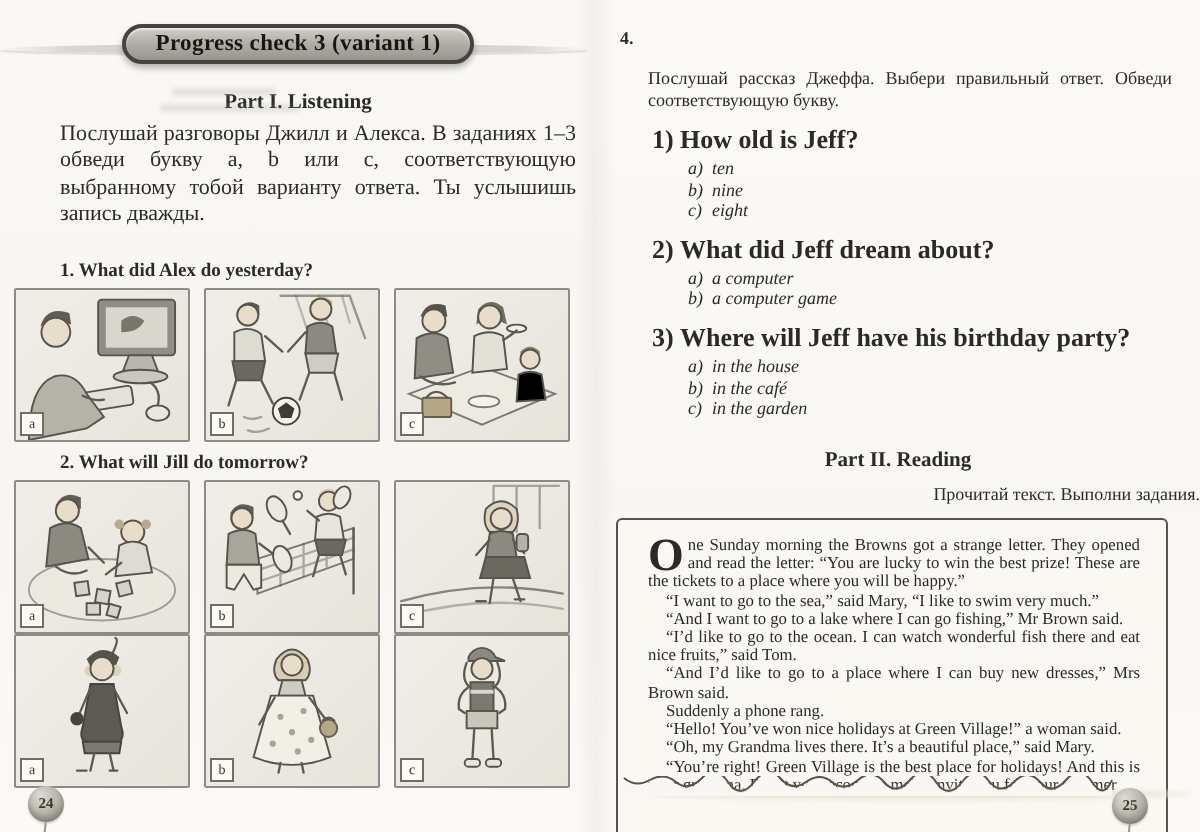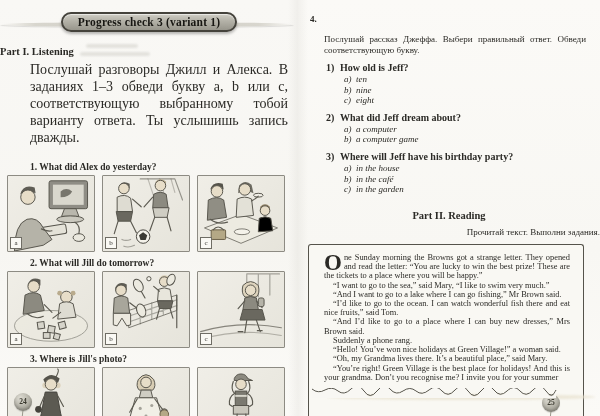--- a/index.html
+++ b/index.html
@@ -17,44 +17,44 @@
   .banner-wrap{position:relative;height:26px;margin:12px 6px 0 6px;}
   .ribbon{position:absolute;left:-6px;right:-2px;top:10px;height:5px;border-radius:50%;
           background:linear-gradient(90deg,rgba(213,211,203,0) 0%,#d8d6ce 12%,#cfcdc5 50%,#d8d6ce 88%,rgba(213,211,203,0) 100%);
           box-shadow:0 1px 1px rgba(0,0,0,.12);}
   .banner{position:relative;margin:0 auto;width:fit-content;padding:2px 15px;
           background:linear-gradient(180deg,#cfcdc4 0%,#b3b1a7 45%,#98968c 100%);
           border:2px solid #45433c;border-radius:13px;
           font-weight:bold;font-size:11.5px;letter-spacing:.2px;color:#171612;
           box-shadow:0 2px 3px rgba(0,0,0,.28), inset 0 1px 1px rgba(255,255,255,.6);}
   .bleed{position:absolute;filter:blur(1px);opacity:.22;background:#9a978c;border-radius:2px;}
-  .part-title{font-weight:bold;font-size:10.5px;margin:8px 0 4px 0;}
-  .instr{font-size:14px;line-height:1.22;text-align:justify;margin:0 10px 16px 30px;}
+  .part-title{text-align:center;font-weight:bold;font-size:10.5px;margin:8px 0 4px 0;}
+  .instr{font-size:11px;line-height:1.22;text-align:justify;margin:0 10px 16px 30px;}
   .qline{font-size:9.5px;font-weight:bold;margin:6px 0 3px 30px;}
   .panels{display:flex;gap:7px;margin:0 0 0 7px;}
   .panel{position:relative;width:88px;height:77px;border:1px solid #8d8b83;border-radius:1px;
          background:linear-gradient(135deg,#f0eee7 0%,#e6e4db 100%);box-sizing:border-box;overflow:hidden;}
   .panel svg{display:block;width:100%;height:100%;}
   .plabel{position:absolute;left:2px;bottom:2px;width:10px;height:10px;border:1px solid #6f6d65;
           background:#faf9f4;font-size:7px;line-height:10px;text-align:center;color:#33322d;}
   .balloon{position:absolute;width:18px;height:18px;border-radius:50%;
            background:radial-gradient(circle at 35% 28%,#dedcd3 0%,#b2b0a5 55%,#8f8d81 100%);
            font-size:7.5px;font-weight:bold;text-align:center;line-height:18px;color:#3a392f;
            box-shadow:inset 0 -2px 3px rgba(0,0,0,.22),0 1px 1px rgba(0,0,0,.15);}
   .balloon::after{content:"";position:absolute;left:8px;top:18px;width:1px;height:7px;
                   background:#9a988c;transform:rotate(6deg);}
   .balloon-left{left:14px;bottom:5px;margin-top:12px;}
-  .balloon-right{right:40px;bottom:4px;}
+  .balloon-right{right:26px;bottom:4px;}
 
   
   .task{margin:14px 14px 0 12px;font-size:9px;}
   .task-head{display:flex;}
   .task-num{font-weight:bold;width:14px;flex:none;}
   .task-instr{text-align:justify;line-height:1.22;margin-top:20px;}
-  .subq{margin:6px 0 1px 28px;font-weight:bold;font-size:10px;}
+  .subq{margin:6px 0 1px 28px;font-weight:bold;font-size:13px;}
   .subq .sq-num{display:inline-block;width:14px;}
   .opt{margin-left:46px;font-size:9px;line-height:1.18;font-style:italic;}
   .opt .o-letter{display:inline-block;width:12px;}
   .part2-title{text-align:center;font-weight:bold;font-size:10.5px;margin:15px 0 6px 0;}
   .read-instr{font-size:9px;margin:0 0 7px 14px;text-align:right;}
   .reading-box{position:relative;margin-left:10px;width:276px;height:184px;box-sizing:border-box;
                border:1px solid #55534b;border-bottom:none;border-radius:3px 3px 0 0;
                background:#f9f8f3;padding:8px 13px 0 15px;overflow:hidden;
                font-size:8.4px;line-height:1.1;text-align:justify;}
   .reading-box p{margin:0;}
@@ -208,24 +208,20 @@
           <path d="M48,27 q6,-3 12,0 l2,12 h-16 z" fill="#8c8a80" stroke="#55534b"></path>
           <polygon points="46,39 66,39 69,50 43,50" fill="#6a685f" stroke="#55534b"></polygon>
           <path class="ink" d="M50,50 l-2,13 m12,-13 l4,12 M46,62 h-5 m25,-1 h-5"></path>
           <path class="ink" d="M48,30 l-7,8 m19,-8 l6,7"></path>
           <rect x="62" y="27" width="6" height="9" rx="2" fill="#b5b3a8" stroke="#55534b"></rect>
         </svg>
         <div class="plabel">c</div>
       </div>
     </div>
 
-    <div class="qline">
-      <span>3.</span>
-      <span>Where is Jill's photo?</span>
-    </div>
     <div class="panels">
       <div class="panel">
         <svg viewBox="0 0 88 78">
           <path class="ink" d="M49,10 q4,-8 2,-9"></path>
           <path d="M36,12 q8,-9 17,-1 l-2,5 h-13 z" fill="#55534b"></path>
           <circle cx="38" cy="18" r="3" fill="#ddd3bd"></circle>
           <circle cx="51" cy="18" r="3" fill="#ddd3bd"></circle>
           <circle cx="44" cy="17" r="6" fill="#e7ddc8" stroke="#55534b"></circle>
           <path d="M38,25 h12 l4,22 q2,6 -1,8 h-18 q-3,-2 -1,-8 z" fill="#5c5a52" stroke="#45433c"></path>
           <path d="M34,55 h20 l-1,6 h-18 z" fill="#7b7970" stroke="#45433c"></path>

